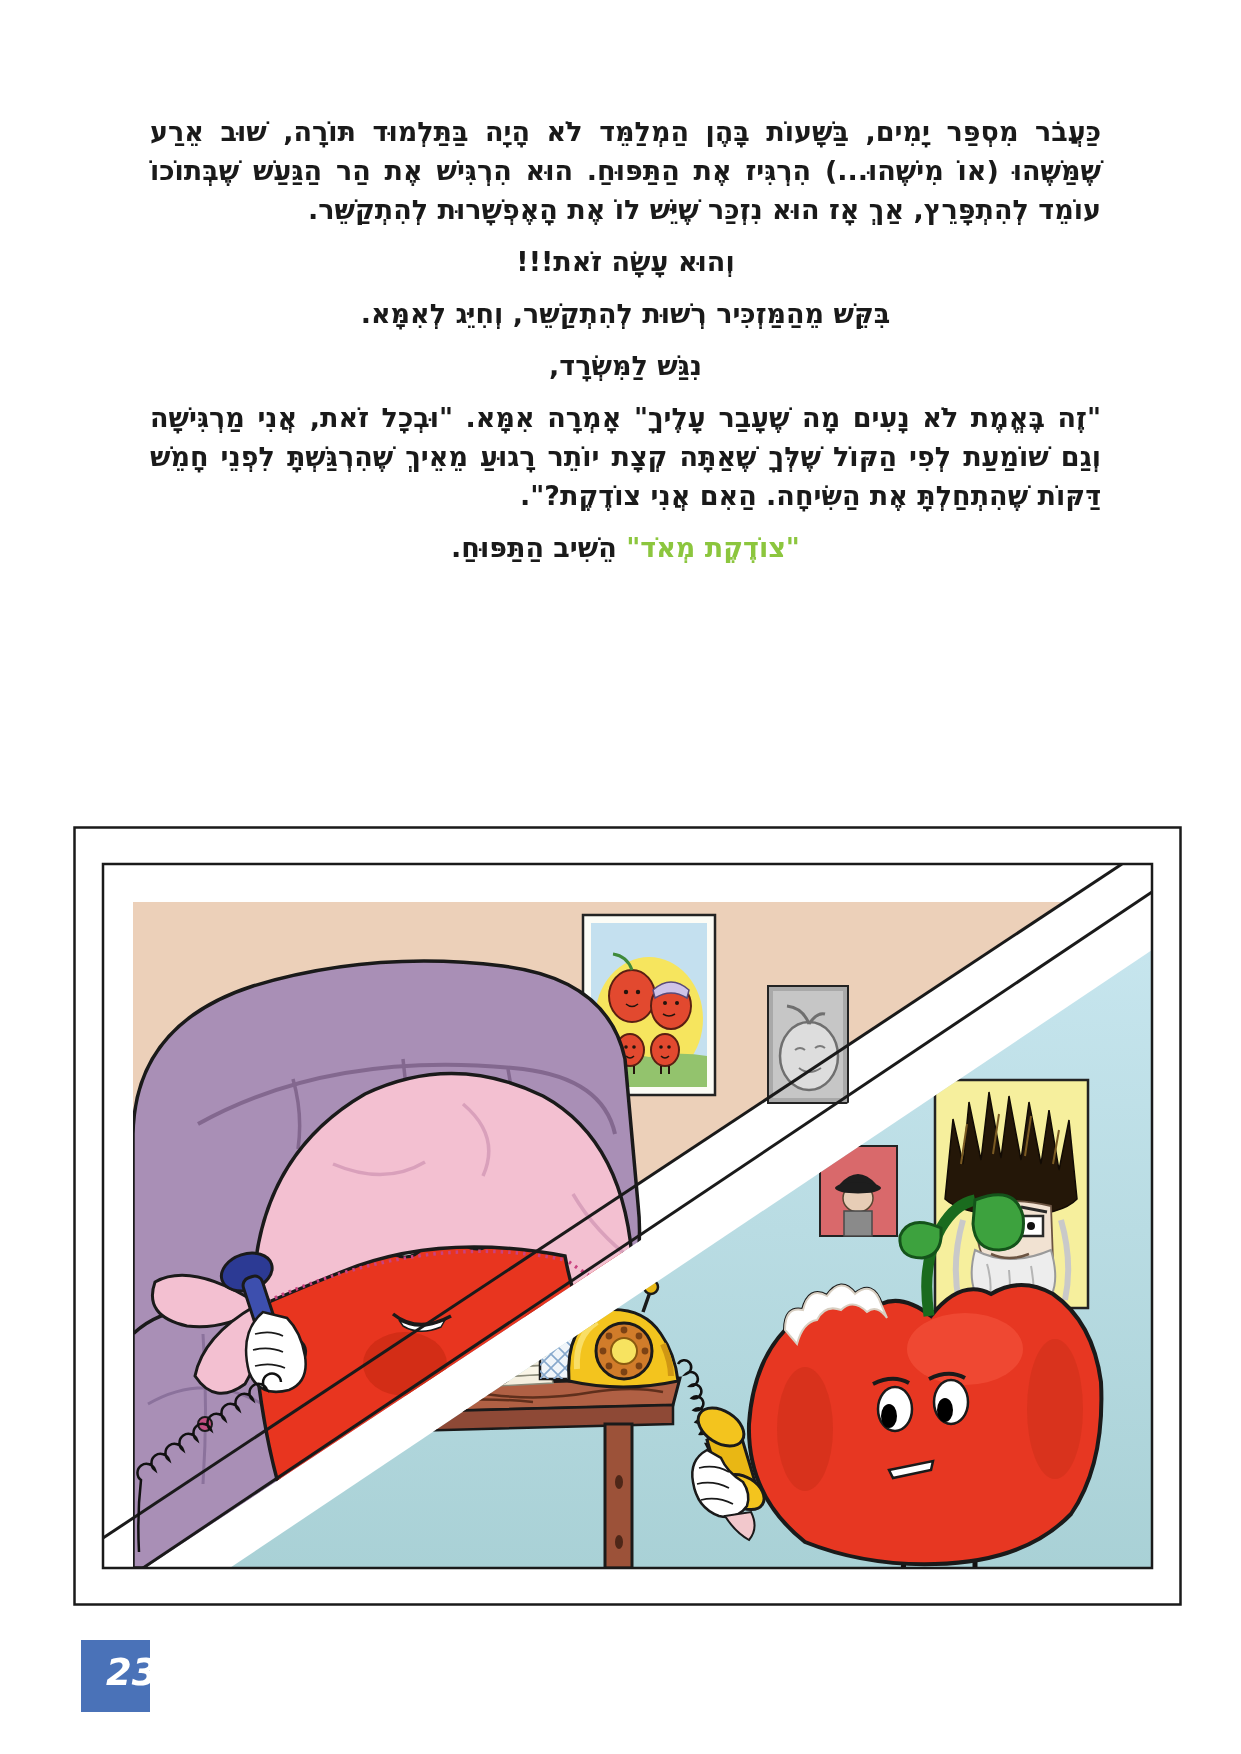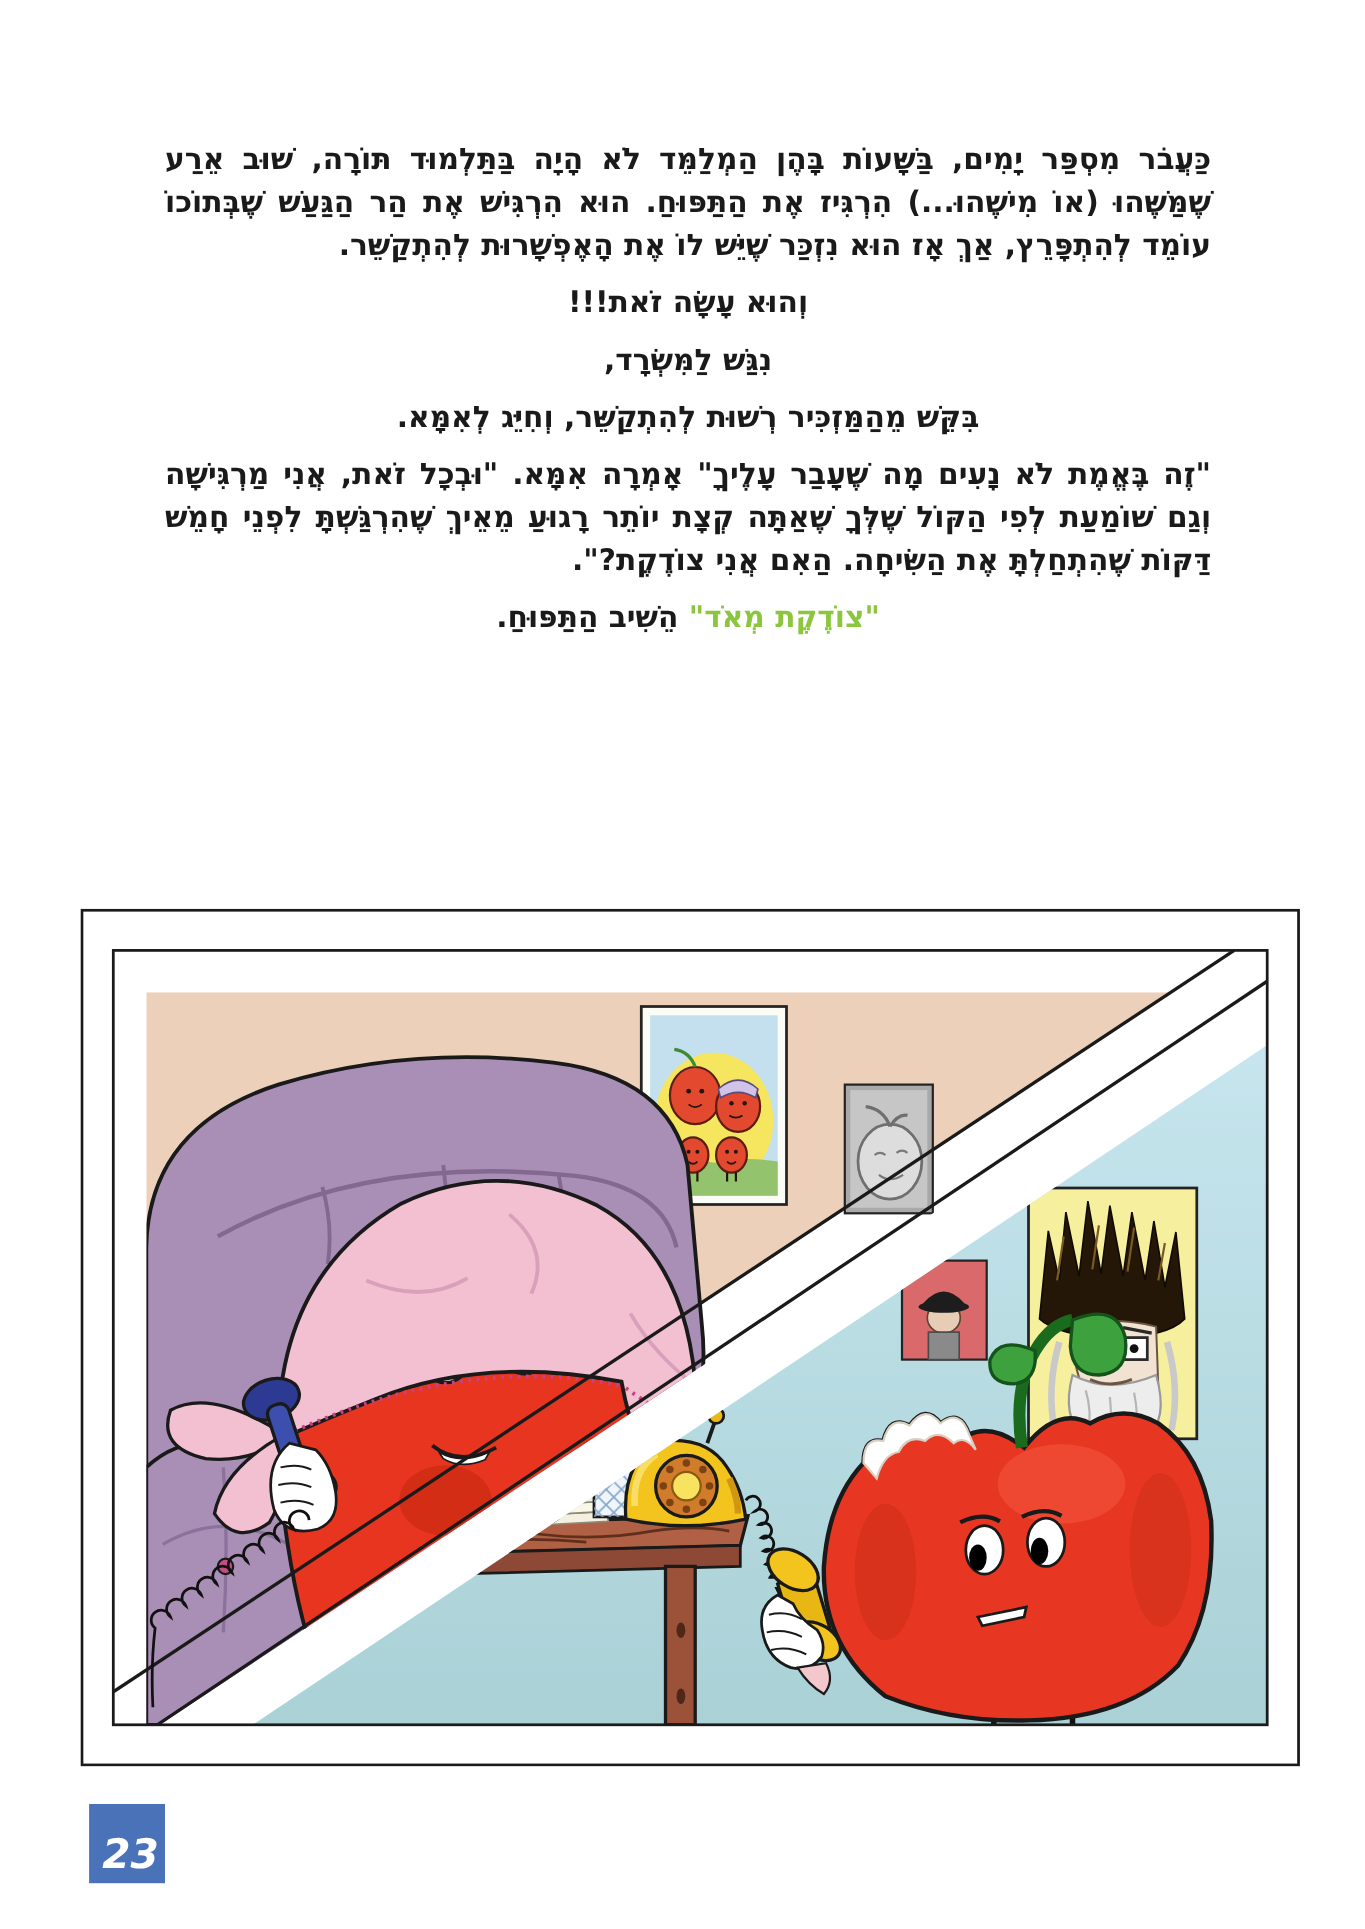--- a/index.html
+++ b/index.html
@@ -1,52 +1,52 @@
 <!DOCTYPE html>
 <html lang="he"><head>
 <meta charset="utf-8">
 <style>
   html,body{margin:0;padding:0;}
   body{
     width:1241px;height:1754px;position:relative;background:#ffffff;
     font-family:"DejaVu Sans",sans-serif;overflow:hidden;
   }
   .text-block{
-    position:absolute;top:126px;right:140px;left:150px;
+    position:absolute;top:112px;right:140px;left:150px;
     direction:rtl;color:#1a1a1a;
   }
   .text-block p{
     margin:0 0 13px 0;
     font-size:27px;font-weight:bold;line-height:39px;
     text-align:justify;
   }
   .text-block p.single{text-align:center;}
   .green{color:#8cc63e;}
   .frame{
     position:absolute;left:73px;top:826px;width:1109px;height:780px;
   }
   .page-number{
     position:absolute;left:81px;top:1640px;width:69px;height:72px;
     background:#4a72b8;color:#ffffff;
     display:flex;align-items:flex-end;justify-content:flex-start;
-    padding:0;box-sizing:border-box;
+    padding:13px;box-sizing:border-box;
   }
   .page-number span{
     font-size:37px;font-weight:bold;font-style:italic;
     line-height:1;margin:0 0 8px 12px;
   }
 </style>
 </head>
 <body>
 
 <div class="text-block">
   <p>כַּעֲבֹר מִסְפַּר יָמִים, בַּשָּׁעוֹת בָּהֶן הַמְלַמֵּד לֹא הָיָה בַּתַּלְמוּד תּוֹרָה, שׁוּב אֵרַע שֶׁמַּשֶּׁהוּ (אוֹ מִישֶׁהוּ...) הִרְגִּיז אֶת הַתַּפּוּחַ. הוּא הִרְגִּישׁ אֶת הַר הַגַּעַשׁ שֶׁבְּתוֹכוֹ עוֹמֵד לְהִתְפָּרֵץ, אַךְ אָז הוּא נִזְכַּר שֶׁיֵּשׁ לוֹ אֶת הָאֶפְשָׁרוּת לְהִתְקַשֵּׁר.</p>
   <p class="single">וְהוּא עָשָׂה זֹאת!!!</p>
+  <p class="single">בִּקֵּשׁ מֵהַמַּזְכִּיר רְשׁוּת לְהִתְקַשֵּׁר, וְחִיֵּג לְאִמָּא.</p>
   <p class="single">נִגַּשׁ לַמִּשְׂרָד,</p>
-  <p class="single">בִּקֵּשׁ מֵהַמַּזְכִּיר רְשׁוּת לְהִתְקַשֵּׁר, וְחִיֵּג לְאִמָּא.</p>
   <p>"זֶה בֶּאֱמֶת לֹא נָעִים מָה שֶׁעָבַר עָלֶיךָ" אָמְרָה אִמָּא. "וּבְכָל זֹאת, אֲנִי מַרְגִּישָׁה וְגַם שׁוֹמַעַת לְפִי הַקּוֹל שֶׁלְּךָ שֶׁאַתָּה קְצָת יוֹתֵר רָגוּעַ מֵאֵיךְ שֶׁהִרְגַּשְׁתָּ לִפְנֵי חָמֵשׁ דַּקּוֹת שֶׁהִתְחַלְתָּ אֶת הַשִּׂיחָה. הַאִם אֲנִי צוֹדֶקֶת?".</p>
   <p class="single"><span class="green">"צוֹדֶקֶת מְאֹד"</span><span> הֵשִׁיב הַתַּפּוּחַ.</span></p>
 </div>
 
 <div class="frame">
 <svg width="1109" height="780" viewBox="0 0 1109 780">
   <defs>
     <linearGradient id="wallGrad" x1="0" y1="0" x2="0" y2="1">
       <stop offset="0" stop-color="#c9e7f0"></stop>
       <stop offset="1" stop-color="#a9d1d6"></stop>

